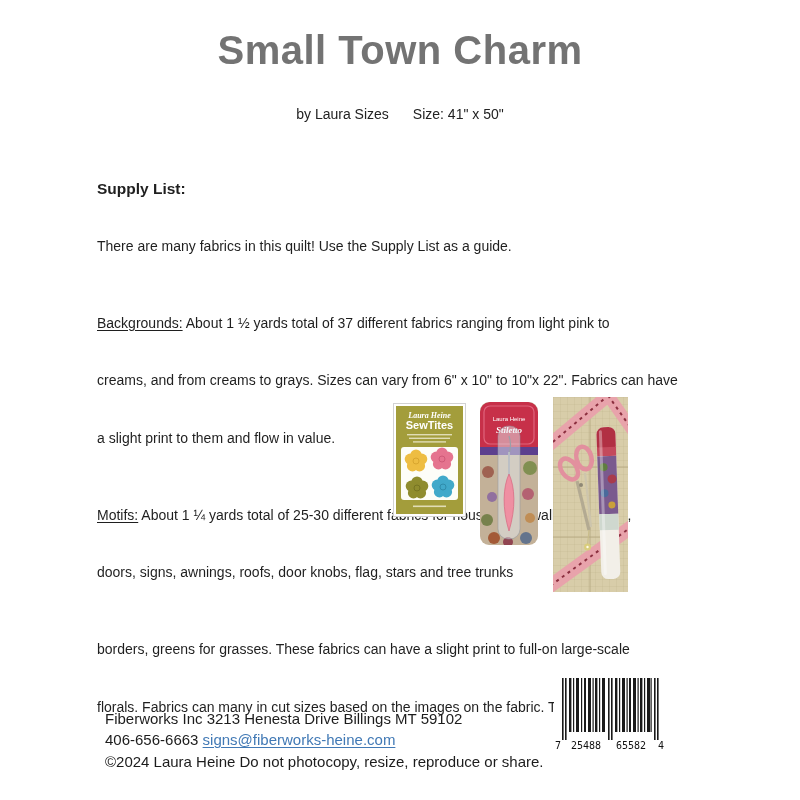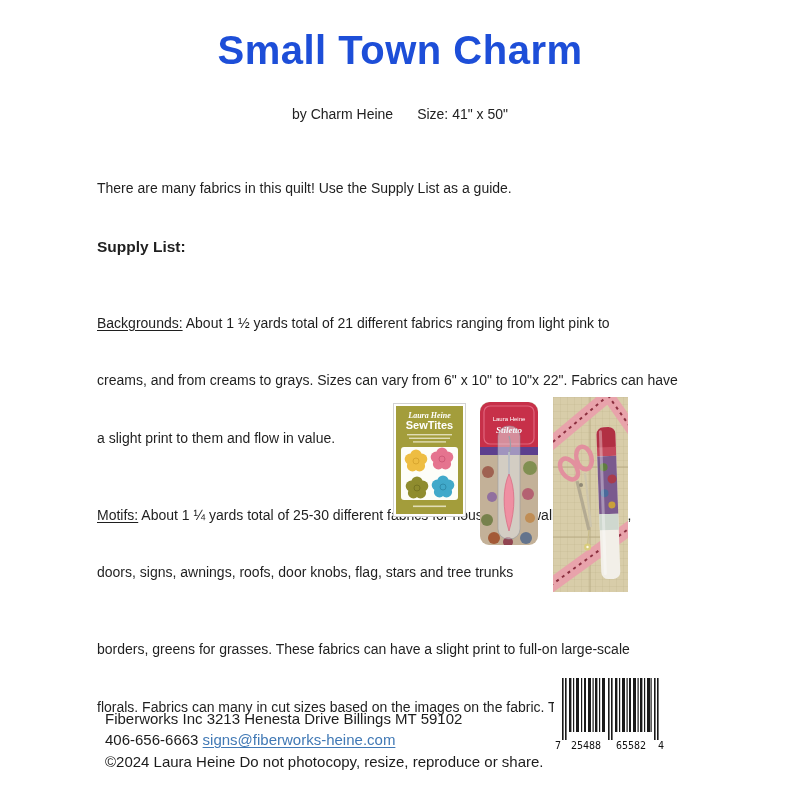--- a/index.html
+++ b/index.html
@@ -2,21 +2,21 @@
 <html><head>
 <meta charset="utf-8">
 <style>
   html,body { margin:0; padding:0; background:#ffffff; }
   .page {
     position:relative; width:800px; height:800px; background:#ffffff;
     font-family:"Liberation Sans", sans-serif; color:#1e1e1e; overflow:hidden;
   }
   .title {
     position:absolute; top:28px; left:0; width:100%; text-align:center;
-    font-size:40px; font-weight:bold; letter-spacing:0.5px; color:#1d4ed8;
+    font-size:40px; font-weight:bold; letter-spacing:0.5px; color:#737373;
   }
   .subtitle {
     position:absolute; top:106px; left:0; width:100%; text-align:center;
     font-size:14px; color:#222;
   }
   .subtitle .gap { display:inline-block; width:24px; }
   .textcol {
     position:absolute; left:97px; top:141px; width:662px;
     font-size:14px; line-height:19.2px; white-space:pre-wrap; color:#1f1f1f;
   }
@@ -36,28 +36,28 @@
   svg { display:block; }
 </style>
 </head>
 <body>
 
 <div class="page">
 
   <div class="title">Small Town Charm</div>
 
   <div class="subtitle">
-    <span>by Charm Heine</span><span class="gap"></span><span>Size: 41" x 50"</span>
+    <span>by Laura Sizes</span><span class="gap"></span><span>Size: 41" x 50"</span>
   </div>
 
   <div class="textcol">
+    <div class="line heading">Supply List:</div>
     <div class="line">There are many fabrics in this quilt! Use the Supply List as a guide.</div>
-    <div class="line heading">Supply List:</div>
-
-    <div class="line"><span class="lbl">Backgrounds:</span><span> About 1 ½ yards total of 21 different fabrics ranging from light pink to</span></div>
+
+    <div class="line"><span class="lbl">Backgrounds:</span><span> About 1 ½ yards total of 37 different fabrics ranging from light pink to</span></div>
     <div class="line">creams, and from creams to grays. Sizes can vary from 6" x 10" to 10"x 22". Fabrics can have</div>
     <div class="line">a slight print to them and flow in value.</div>
 
     <div class="line"><span class="lbl">Motifs:</span><span> About 1 ¼ yards total of 25-30 different fabrics for houses, sidewalks, windows,</span></div>
     <div class="line">doors, signs, awnings, roofs, door knobs, flag, stars and tree trunks</div>
 
     <div class="line">borders, greens for grasses. These fabrics can have a slight print to full-on large-scale</div>
     <div class="line">florals. Fabrics can many in cut sizes based on the images on the fabric. These fabrics will</div>
     
     

